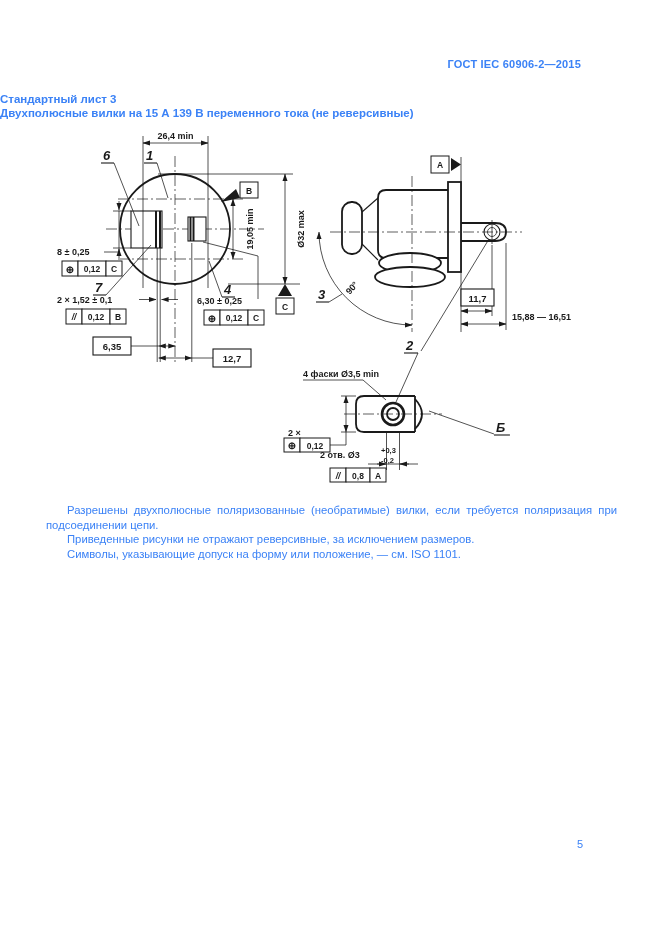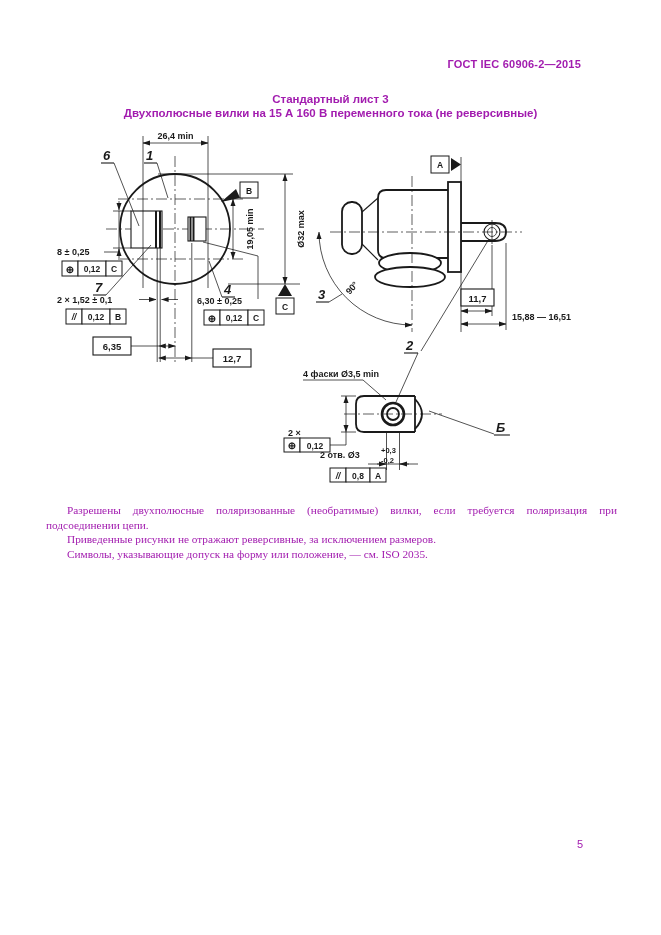--- a/index.html
+++ b/index.html
@@ -1,32 +1,32 @@
 <!DOCTYPE html>
 <html><head>
 <meta charset="utf-8">
 <style>
   html,body{margin:0;padding:0;background:#e8e8e8;}
   .page{
     position:relative;width:661px;height:935px;margin:0 auto;
     background:#ffffff;overflow:hidden;
-    font-family:"Liberation Sans",sans-serif;color:#a21caf;
+    font-family:"Liberation Sans",sans-serif;color:#3b82f6;
   }
   .doc-header{
     position:absolute;top:58px;right:80px;
     font-size:11px;font-weight:700;letter-spacing:.2px;
   }
   .doc-title{
     position:absolute;top:92px;left:0;width:100%;
-    text-align:center;font-size:11.5px;font-weight:700;line-height:14px;
+    font-size:11.5px;font-weight:700;line-height:14px;
   }
   .drawing{position:absolute;top:0;left:0;}
   .notes{
     position:absolute;top:503px;left:46px;width:571px;
-    font-size:11.3px;line-height:14.6px;text-align:justify;font-family:Liberation Serif, serif;
+    font-size:11.3px;line-height:14.6px;text-align:justify;
   }
   .notes p{margin:0;text-indent:21px;}
   .page-num{position:absolute;top:838px;right:78px;font-size:11px;}
   
   .thick{stroke:#1a1a1a;stroke-width:1.8;fill:none;}
   .med{stroke:#1a1a1a;stroke-width:1.1;fill:none;}
   .thin{stroke:#1a1a1a;stroke-width:.75;fill:none;}
   .bold2{stroke:#1a1a1a;stroke-width:2;fill:none;}
   .chain{stroke:#1a1a1a;stroke-width:.7;fill:none;stroke-dasharray:11 3 2 3;}
   .wfill{fill:#ffffff;}
@@ -43,21 +43,21 @@
 </style>
 </head>
 <body>
 
 <div class="page">
 
   <div class="doc-header">ГОСТ IEC 60906-2—2015</div>
 
   <div class="doc-title">
     <div>Стандартный лист 3</div>
-    <div>Двухполюсные вилки на 15 А 160 В переменного тока (не реверсивные)</div>
+    <div>Двухполюсные вилки на 15 А 139 В переменного тока (не реверсивные)</div>
   </div>
 
   <svg class="drawing" width="661" height="500" viewBox="0 0 661 500">
     <defs>
       <marker id="arw" viewBox="0 0 10 10" refX="9.5" refY="5" markerWidth="10" markerHeight="10" orient="auto-start-reverse">
         <path d="M0,1.6 L10,5 L0,8.4 Z" fill="#1a1a1a"></path>
       </marker>
     </defs>
 
     <g>
@@ -277,18 +277,18 @@
         <text class="bal" x="496" y="432">Б</text>
         <line x1="494" y1="435" x2="510" y2="435" class="med"></line>
         <line x1="494" y1="434" x2="429" y2="411" class="thin"></line>
       </g>
     </g>
   </svg>
 
   <div class="notes">
     <p>Разрешены двухполюсные поляризованные (необратимые) вилки, если требуется поляризация при подсоединении цепи.</p>
     <p>Приведенные рисунки не отражают реверсивные, за исключением размеров.</p>
-    <p>Символы, указывающие допуск на форму или положение, — см. ISO 2035.</p>
+    <p>Символы, указывающие допуск на форму или положение, — см. ISO 1101.</p>
   </div>
 
   <div class="page-num">5</div>
 
 </div>
 
 </body></html>

